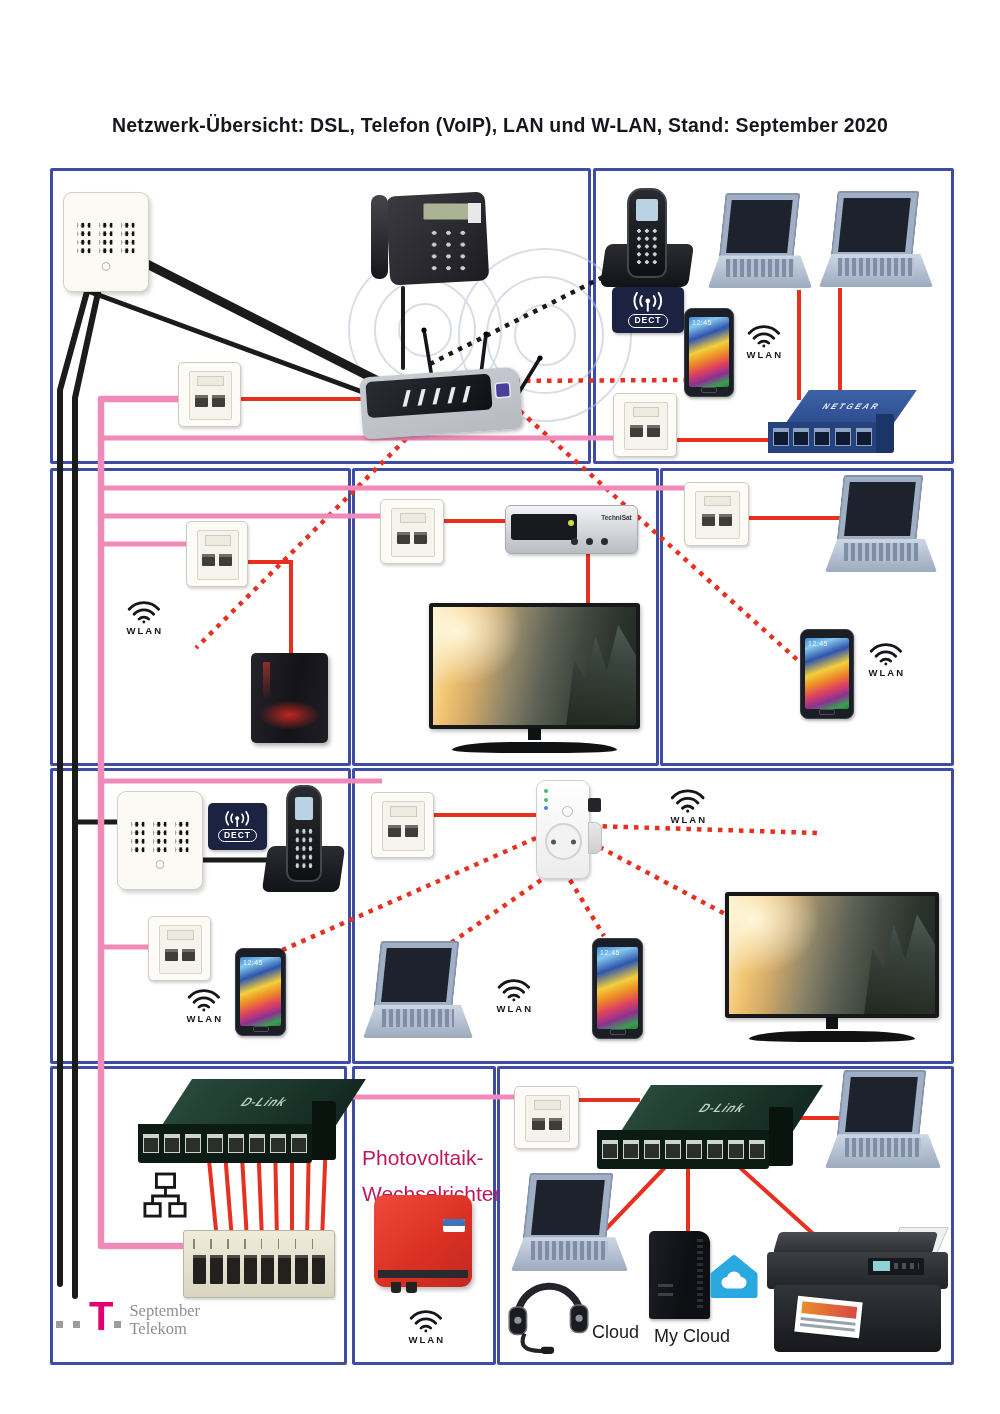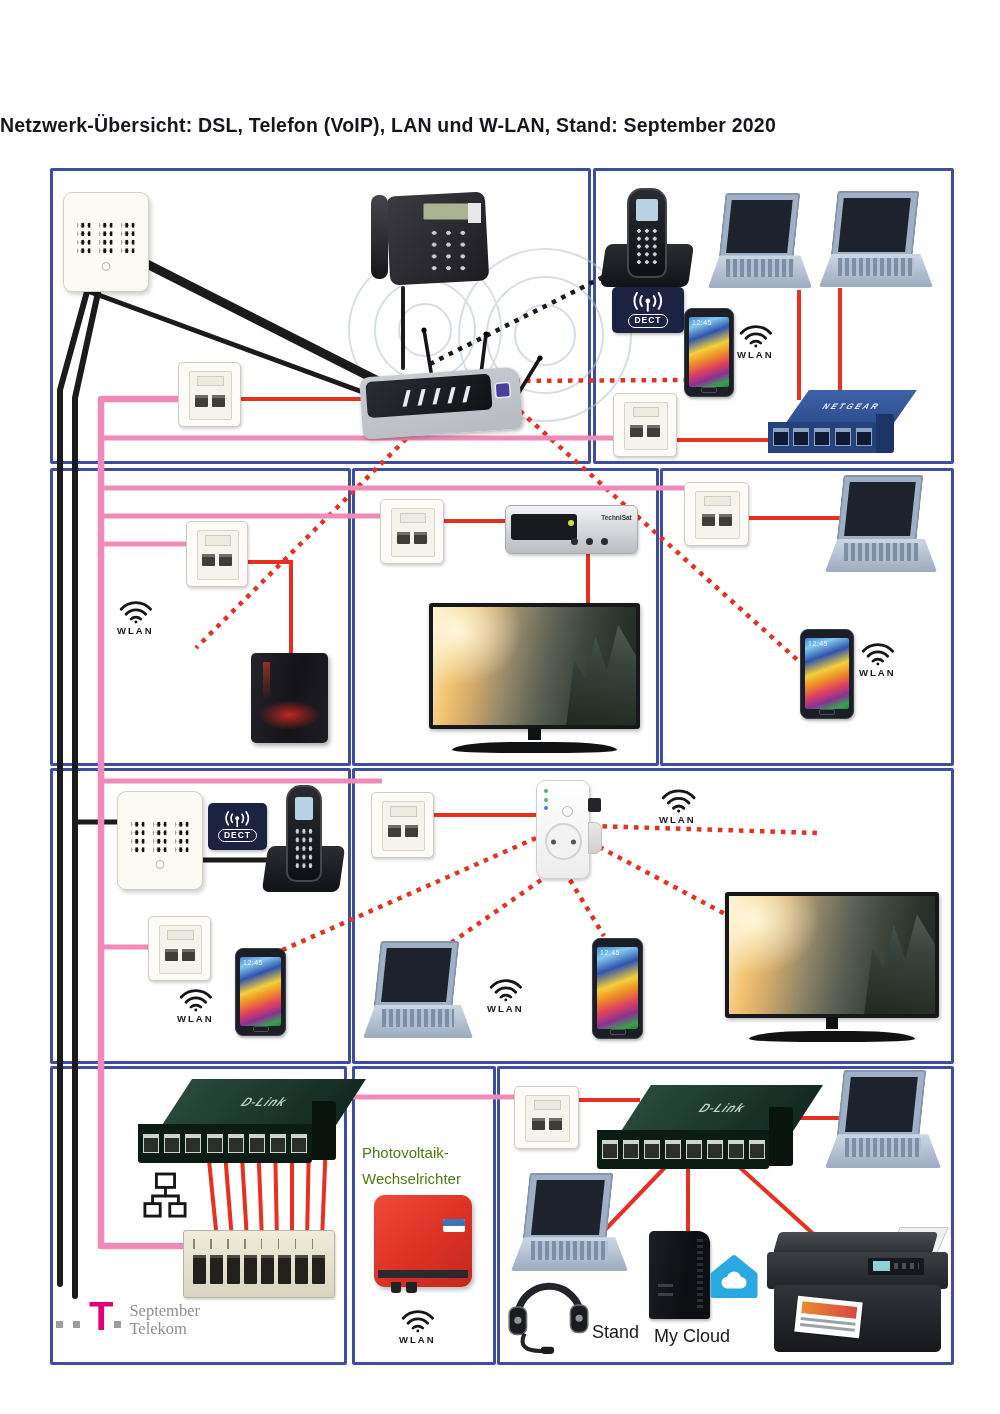--- a/index.html
+++ b/index.html
@@ -1,19 +1,19 @@
 <!DOCTYPE html>
 <html><head>
 <meta charset="utf-8">
 <style>
   html,body{margin:0;padding:0;background:#fff}
   .page{position:relative;width:1000px;height:1414px;background:#fff;
         font-family:"Liberation Sans",sans-serif;overflow:hidden}
   .abs{position:absolute}
-  .ttl{left:0;right:0;top:114px;font-size:19.5px;font-weight:bold;color:#16161e;letter-spacing:.2px}
+  .ttl{left:0;right:0;top:114px;text-align:center;font-size:19.5px;font-weight:bold;color:#16161e;letter-spacing:.2px}
   .room{border:3px solid #3e4da3;border-radius:2px;background:#fff;z-index:1}
   #cables{left:0;top:0;width:1000px;height:1414px;z-index:2;pointer-events:none}
   .dev{z-index:3}
 
   
   .socket{background:#fcfbf7;border:1.5px solid #cfccc0;border-radius:5px;box-shadow:1px 2px 3px rgba(0,0,0,.18)}
   .socket::before{content:"";position:absolute;left:16%;top:13%;width:68%;height:74%;background:#f5f3ec;border:1px solid #d8d5c8;border-radius:2px}
   .socket .strip{position:absolute;left:30%;top:21%;width:40%;height:13%;background:#edebdf;border:1px solid #cfccc0}
   .socket .ports{position:absolute;left:50%;top:60%;transform:translate(-50%,-50%);display:flex;gap:4px}
   .socket .ports i{width:13px;height:12px;background:#3f3d38;border-radius:1px;box-shadow:inset 0 3px 0 #716e66}
@@ -28,21 +28,21 @@
   .laptop .base{position:absolute;left:0;bottom:4%;width:100%;height:33%;background:linear-gradient(#cdd7e4,#9dabbf);clip-path:polygon(11% 0,89% 0,100% 100%,0 100%);border-radius:3px}
   .laptop .base::before{content:"";position:absolute;left:17%;top:12%;width:66%;height:55%;background:repeating-linear-gradient(90deg,#7e8ea6 0 4px,#b4c0d2 4px 7px)}
 
   
   .galaxy{background:#1b1e25;border:1px solid #3a3f4a;border-radius:8px;padding:8px 4px 9px;box-shadow:1px 2px 3px rgba(0,0,0,.3);box-sizing:border-box}
   .galaxy .scr{position:relative;width:100%;height:100%;border-radius:2px;background:linear-gradient(160deg,#3f86d4 0%,#85c8ec 13%,#2f55ae 28%,#f3cf3c 45%,#ee8d26 57%,#de4160 70%,#8c3193 82%,#37a050 93%,#2a7f42 100%)}
   .galaxy .time{position:absolute;top:2px;left:3px;font-size:7px;color:#f2f6ff;opacity:.95;letter-spacing:.5px}
   .galaxy::after{content:"";position:absolute;left:50%;bottom:3px;transform:translateX(-50%);width:14px;height:4px;border:1px solid #4a4f5a;border-radius:2px}
 
   
-  .wlan{display:flex;flex-direction:column;align-items:flex-start;gap:1px}
+  .wlan{display:flex;flex-direction:column;align-items:flex-end;gap:1px}
   .wlan svg{width:82%}
   .wlan .wl{font-size:9.5px;font-weight:bold;letter-spacing:2px;color:#15151a}
 
   
   .dect{background:#1c2342;border-radius:5px;display:flex;flex-direction:column;align-items:center;justify-content:center;gap:2px;color:#fff;box-shadow:1px 2px 3px rgba(0,0,0,.25)}
   .dect svg{width:55%}
   .dect .dlabel{border:1.6px solid #fff;border-radius:10px;font-size:8.5px;font-weight:bold;padding:0 5px;letter-spacing:1px;line-height:1.35}
 
   
   .router svg.ant{position:absolute;inset:0;width:100%;height:100%}
@@ -155,21 +155,21 @@
   .inv .c1{left:17%}.inv .c2{left:33%}
 
   
   .telekom{display:flex;align-items:flex-start}
   .telekom .dots{display:flex;gap:10px;margin-top:22px;margin-right:8px}
   .telekom .dots i{width:7px;height:7px;background:#9c9c9c}
   .telekom .tee{color:#e20074;font-size:40px;line-height:.85;font-weight:900;margin:0 1px}
   .telekom .tdot{width:7px;height:7px;background:#9c9c9c;margin-top:22px;margin-right:8px}
   .telekom .dt{font-family:"Liberation Serif",serif;color:#8f8f8f;font-size:16.5px;line-height:1.12;margin-top:3px}
   .telekom .dt span{display:block}
-  .biglabel{font-size:15px;color:#4d7c0f;line-height:1.7}
+  .biglabel{font-size:21px;color:#be185d;line-height:1.7}
   .biglabel span{display:block}
   .slabel{font-size:18px;color:#1a1a1a}
 </style>
 </head>
 <body>
 
 <div class="page">
 
   <svg width="0" height="0" style="position:absolute">
     <defs>
@@ -615,21 +615,21 @@
     <svg viewBox="0 0 88 95" width="100%" height="100%">
       <path d="M14 50 A31 31 0 0 1 74 48" fill="none" stroke="#23232a" stroke-width="7"></path>
       <rect x="5" y="46" width="17" height="27" rx="7" fill="#1c1c20" stroke="#6a6f77" stroke-width="1.5"></rect>
       <rect x="65" y="44" width="17" height="27" rx="7" fill="#1c1c20" stroke="#6a6f77" stroke-width="1.5"></rect>
       <circle cx="13.5" cy="59" r="3.5" fill="#8d949e"></circle>
         <circle cx="73.5" cy="57" r="3.5" fill="#8d949e"></circle>
       <path d="M20 72 Q12 90 38 89" fill="none" stroke="#23232a" stroke-width="4"></path>
       <rect x="36" y="85" width="13" height="7" rx="3" fill="#1c1c20"></rect>
     </svg>
   </div>
-  <div class="abs dev slabel" style="left:592px;top:1322px">Stand</div>
+  <div class="abs dev slabel" style="left:592px;top:1322px">Cloud</div>
   <div class="abs dev nas" style="left:649px;top:1231px;width:61px;height:88px"></div>
   <div class="abs dev" style="left:710px;top:1254px;width:48px;height:45px">
     <svg viewBox="0 0 48 44" width="100%" height="100%">
       <path d="M24 3 L45 20 V41 H3 V20 Z" fill="#2aa9e0" stroke="#2aa9e0" stroke-width="5" stroke-linejoin="round"></path>
       <g fill="#fff">
           <circle cx="17" cy="28" r="5.5"></circle>
           <circle cx="24" cy="24" r="7"></circle>
           <circle cx="31" cy="28" r="5.5"></circle>
           <rect x="14" y="27" width="20" height="7" rx="3"></rect>
         </g>

